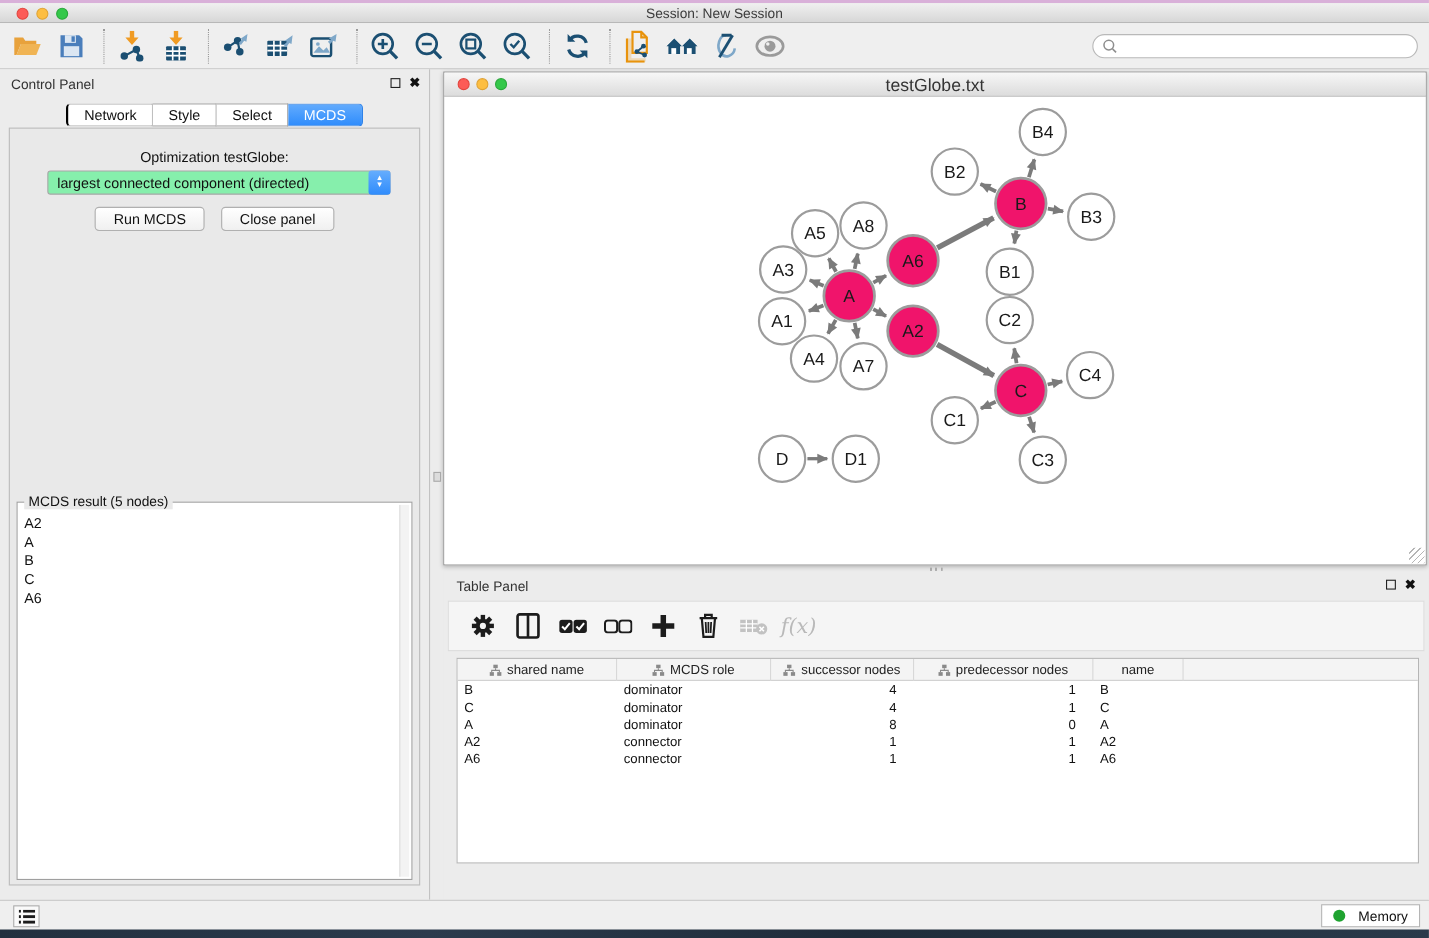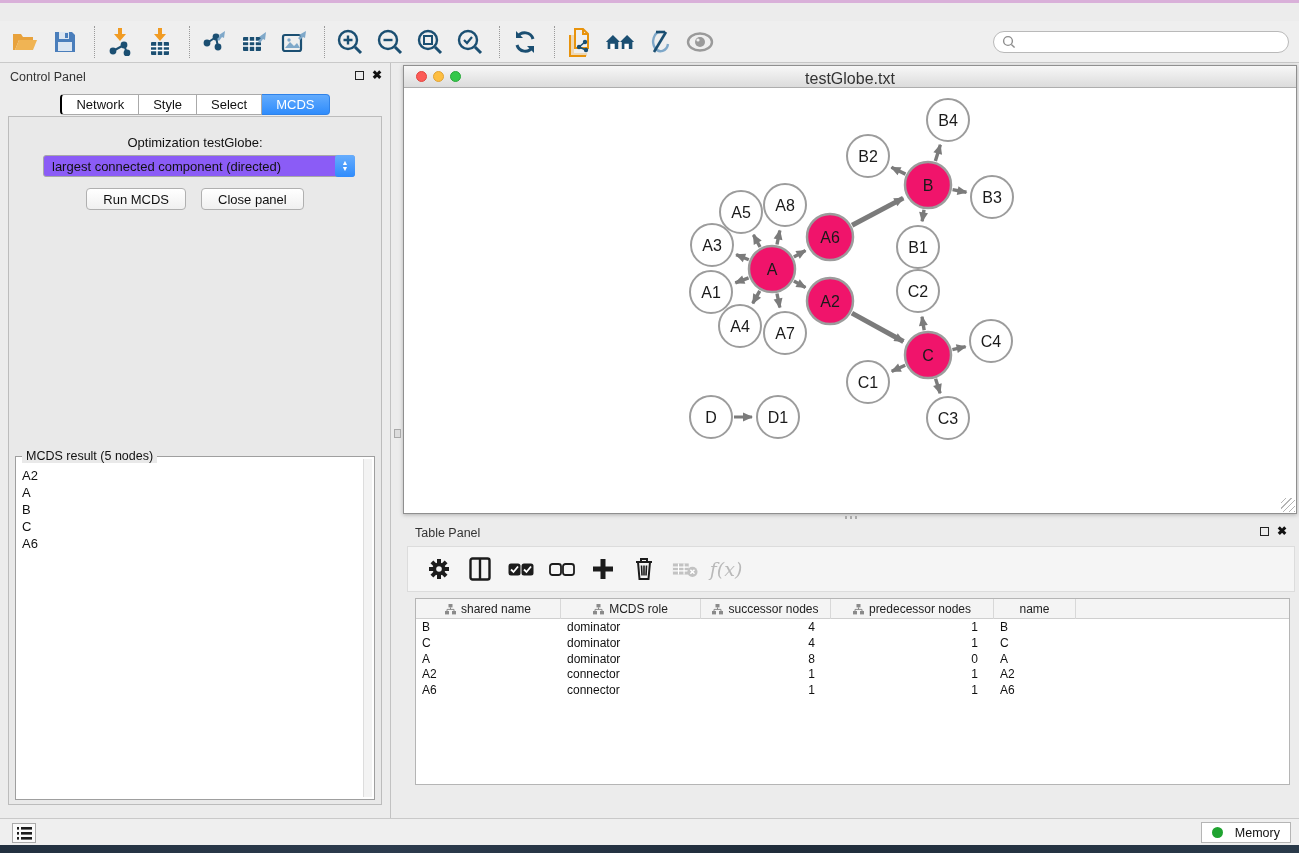--- a/index.html
+++ b/index.html
@@ -42,21 +42,21 @@
   .close-x { font-size:12px; font-weight:bold; color:#111; line-height:10px; }
   #cp-tabs { position:absolute; left:0; top:31px; width:100%; display:flex; justify-content:center; }
   .seg { height:21px; padding:0 14px; background:#fff; border:1px solid #aaa; border-left:none;
      font-size:13px; display:flex; align-items:center; color:#111; }
   .seg:first-child { border-left:2px solid #000000; border-radius:4px 0 0 4px; }
   .seg:last-child { border-radius:0 4px 4px 0; }
   .seg.active { background:linear-gradient(#62abfd,#2f8cfc); color:#fff; border-color:#2f82e8; }
   #cp-content { position:absolute; left:8px; right:8px; top:53px; bottom:13px; background:#e9e9e9;
      border:1px solid #bcbcbc; }
   #opt-label { position:absolute; top:18px; width:100%; text-align:center; font-size:13px; color:#111; }
-  #opt-select { position:absolute; left:34px; top:38px; width:312px; height:22px; background:#8b5cf6;
+  #opt-select { position:absolute; left:34px; top:38px; width:312px; height:22px; background:#86efac;
      border:1px solid #a8a8a8; border-radius:3px; display:flex; align-items:center; }
   #opt-select .val { flex:1; font-size:13px; padding-left:8px; color:#111; white-space:nowrap; }
   #opt-select .stepper { width:20px; height:22px; margin-right:-1px; background:linear-gradient(#66adfd,#2f8cfc);
      border-radius:3px; color:#fff; display:flex; flex-direction:column; align-items:center; justify-content:center; font-size:7px; line-height:6px; }
   #cp-buttons { position:absolute; top:71px; width:100%; display:flex; justify-content:center; gap:15px; }
   .btn { height:22px; padding:0 16px; background:linear-gradient(#ffffff,#f0f0f0); border:1px solid #b0b0b0;
      border-radius:4px; font-size:13px; color:#111; display:flex; align-items:center; }
   #result-box { position:absolute; left:6px; right:6px; top:339px; bottom:4px; border:1px solid #9f9f9f; background:#fff; }
   #result-label { position:absolute; left:6px; top:-8px; background:#e9e9e9; padding:0 4px; font-size:12.5px; color:#111; }
   #result-list { position:absolute; left:2px; right:12px; top:10px; bottom:2px; overflow:hidden; }
@@ -108,20 +108,26 @@
 
   svg text { font-family:"Liberation Sans", sans-serif; }
 </style>
 </head>
 <body>
 
 <div id="desktop-top"></div>
 
 <div id="app">
 
+  <div id="titlebar">
+    <span class="tl red" style="left:15px"></span>
+    <span class="tl yel" style="left:33px"></span>
+    <span class="tl grn" style="left:51px"></span>
+    <span class="title">Session: New Session</span>
+  </div>
 
   <div id="toolbar">
     <span class="tbi">
       <svg width="28" height="24" viewBox="0 0 28 24">
           <path d="M2 4h8l2 3h10v3H8L4 20H2z" fill="#e8a23c"></path>
           <path d="M8 10h18l-4 10H4z" fill="#f0b454"></path>
         </svg>
     </span>
     <span class="tbi">
       <svg width="24" height="24" viewBox="0 0 24 24">

